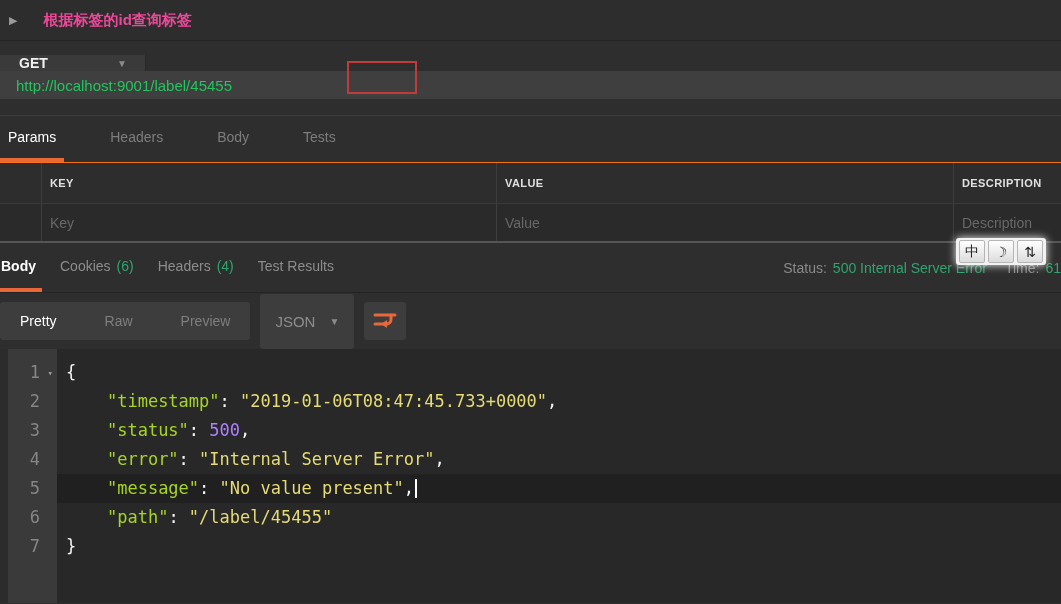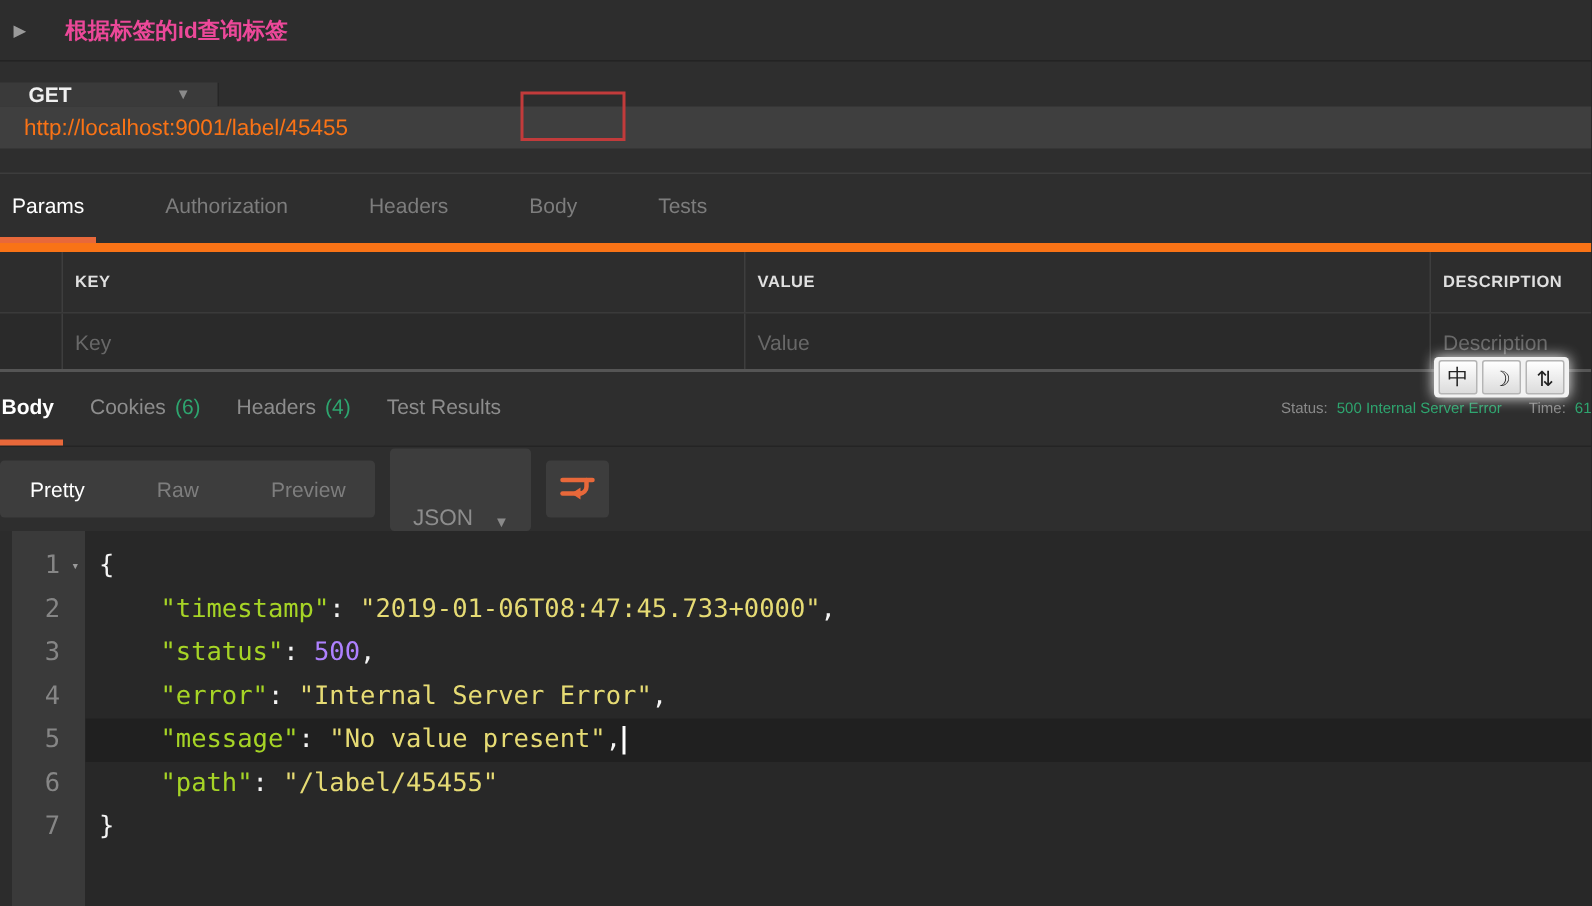--- a/index.html
+++ b/index.html
@@ -16,74 +16,74 @@
   .collapse-arrow { color:#9a9a9a; font-size:11px; }
   .req-title { margin-left:26px; font-size:15px; font-weight:bold; color:#ec4899; }
 
   
   .request-row { margin-top:14px; height:44px; display:flex; position:relative;flex-direction:column; }
   .method-box { width:146px; background:#3a3a3a; border-right:1px solid #262626;
     display:flex; align-items:center; justify-content:space-between; padding:0 18px 0 19px; cursor:pointer; }
   .method-label { font-size:14px; font-weight:bold; color:#f0f0f0; }
   .chev { color:#8a8a8a; font-size:10px; }
   .url-box { flex:1; background:#3f3f3f; display:flex; align-items:center; padding-left:16px;
-    font-size:15px; color:#f97316; }
+    font-size:15px; color:#22c55e; }
   .url-annotation { position:absolute; left:347px; top:6px; width:70px; height:33px;
     border:2px solid #c23b3b; pointer-events:none; }
 
   .hr1 { margin-top:16px; border-top:1px solid #3d3d3d; }
 
   
   .req-tabs { height:46px; display:flex; align-items:stretch; }
   .rtab { display:flex; align-items:center; padding:0 8px; margin-left:38px;
     font-size:14px; color:#7d7d7d; cursor:pointer; border-bottom:4px solid transparent; }
   .rtab:first-child { margin-left:0; }
   .rtab.active { color:#ffffff; border-bottom-color:#e8683a; }
 
   
-  .ptable { border-top:6px solid #f97316; }
+  .ptable { border-top:1px solid #f97316; }
   .prow { display:grid; grid-template-columns:42px 455px 457px 1fr; }
   .prow.head { height:40px; background:#2d2d2d; }
   .prow.entry { height:38px; background:#2a2a2a; border-top:1px solid #3a3a3a; }
   .pcell { display:flex; align-items:center; padding-left:8px; border-right:1px solid #3e3e3e; }
   .pcell:last-child { border-right:none; }
   .prow.head .pcell { font-size:11px; font-weight:bold; letter-spacing:.4px; color:#e0e0e0; }
   .prow.entry .pcell { font-size:14px; color:#686868; cursor:text; }
   .sect-divider { height:2px; background:#555; }
 
   
   .resp-header { height:50px; display:flex; align-items:stretch; background:#2e2e2e;
     border-bottom:1px solid #242424; }
   .resp-tabs { display:flex; margin-left:-5px; }
   .resp-tab { display:flex; align-items:center; padding:0 6px; margin-left:12px;
     font-size:14px; color:#8d8d8d; cursor:pointer; border-bottom:4px solid transparent; }
   .resp-tab:first-child { margin-left:0; font-weight:bold; }
   .resp-tab.active { color:#ffffff; border-bottom-color:#e8683a; }
   .tab-count { margin-left:6px; color:#2ea56f; }
-  .resp-meta { margin-left:auto; display:flex; align-items:center; font-size:10px;
+  .resp-meta { margin-left:auto; display:flex; align-items:center; font-size:14px;
     color:#8a8a8a; white-space:nowrap; }
   .meta-val { color:#2ea56f; margin-left:6px; }
   .meta-time-label { margin-left:18px; }
 
   
   .ime-bar { position:absolute; left:956px; top:238px; z-index:9; display:flex; gap:3px;
     padding:2px 3px; background:#f2f2f2; border-radius:3px;
     box-shadow:0 0 9px rgba(255,255,255,.95); }
   .ime-key { width:26px; height:23px; display:flex; align-items:center; justify-content:center;
     background:linear-gradient(#ffffff,#dcdcdc); border:1px solid #b5b5b5; border-radius:2px;
     color:#222; font-size:14px; cursor:pointer; }
 
   
   .viewer-bar { height:56px; display:flex; align-items:center; background:#2e2e2e; }
   .mode-group { height:38px; display:flex; align-items:center; background:#3d3d3d;
     border-radius:3px; padding:0 20px; }
   .mode-btn { font-size:14px; color:#7e7e7e; margin-left:48px; cursor:pointer; }
   .mode-btn:first-child { margin-left:0; }
   .mode-btn.active { color:#ffffff; }
-  .fmt-box { height:55px; margin-left:10px; display:flex; align-items:flex-end; gap:14px;
+  .fmt-box { height:55px; margin-left:10px; display:flex; align-items:center; gap:14px;
     background:#3d3d3d; border-radius:3px; padding:0 15px; font-size:15px; color:#8d8d8d; cursor:pointer; }
   .wrap-btn { width:42px; height:38px; margin-left:10px; display:flex; align-items:center;
     justify-content:center; background:#3d3d3d; border-radius:3px; cursor:pointer; }
 
   
   .editor { height:254px; padding-top:9px; overflow:hidden;
     background:linear-gradient(90deg,#2c2c2c 0,#2c2c2c 8px,#3a3a3a 8px,#3a3a3a 57px,#282828 57px);
     font-family:"DejaVu Sans Mono", monospace; font-size:17px; line-height:29px; }
   .ed-line { display:flex; }
   .ln { width:57px; flex:0 0 57px; padding-right:17px; text-align:right; color:#868686;
@@ -120,23 +120,20 @@
     <div class="url-annotation"></div>
   </div>
 
   <div class="hr1"></div>
 
   <div class="req-tabs">
     <div class="rtab active">
         <span>Params</span>
       </div>
     <div class="rtab">
-        <span>Authorization</span>
-      </div>
-    <div class="rtab">
         <span>Headers</span>
       </div>
     <div class="rtab">
         <span>Body</span>
       </div>
     <div class="rtab">
         <span>Tests</span>
       </div>
   </div>
 

